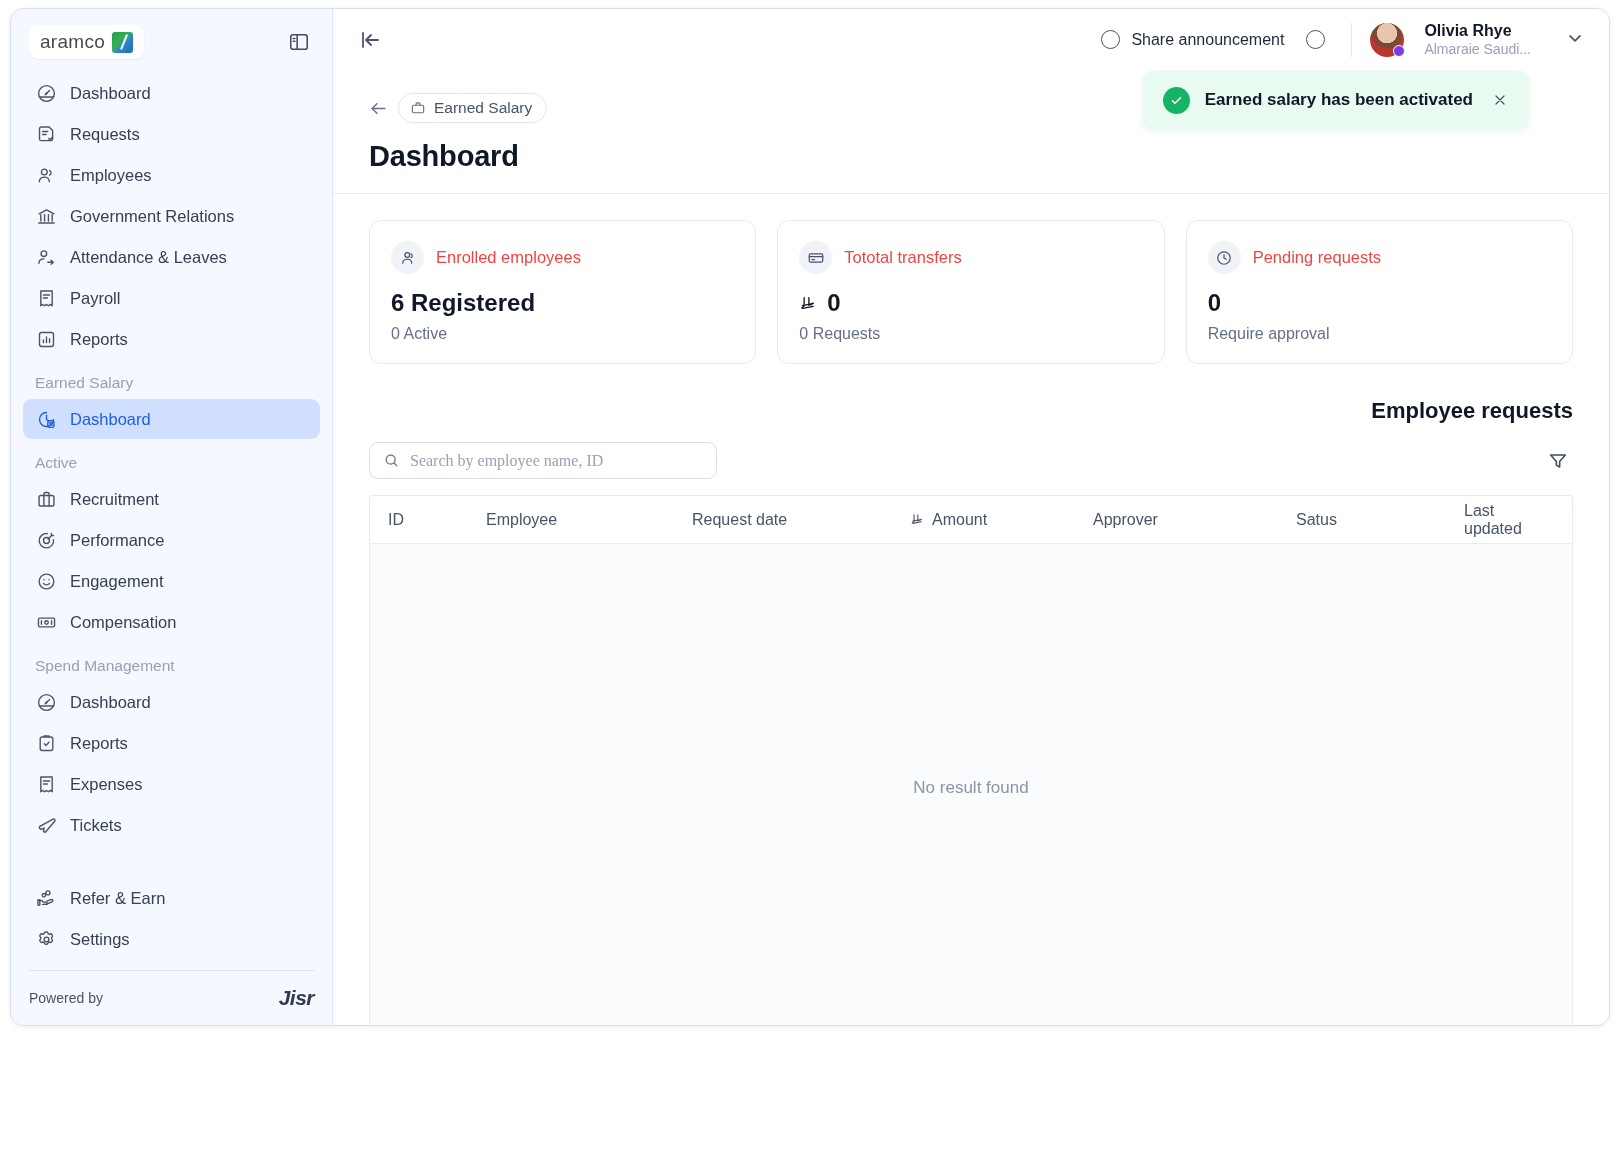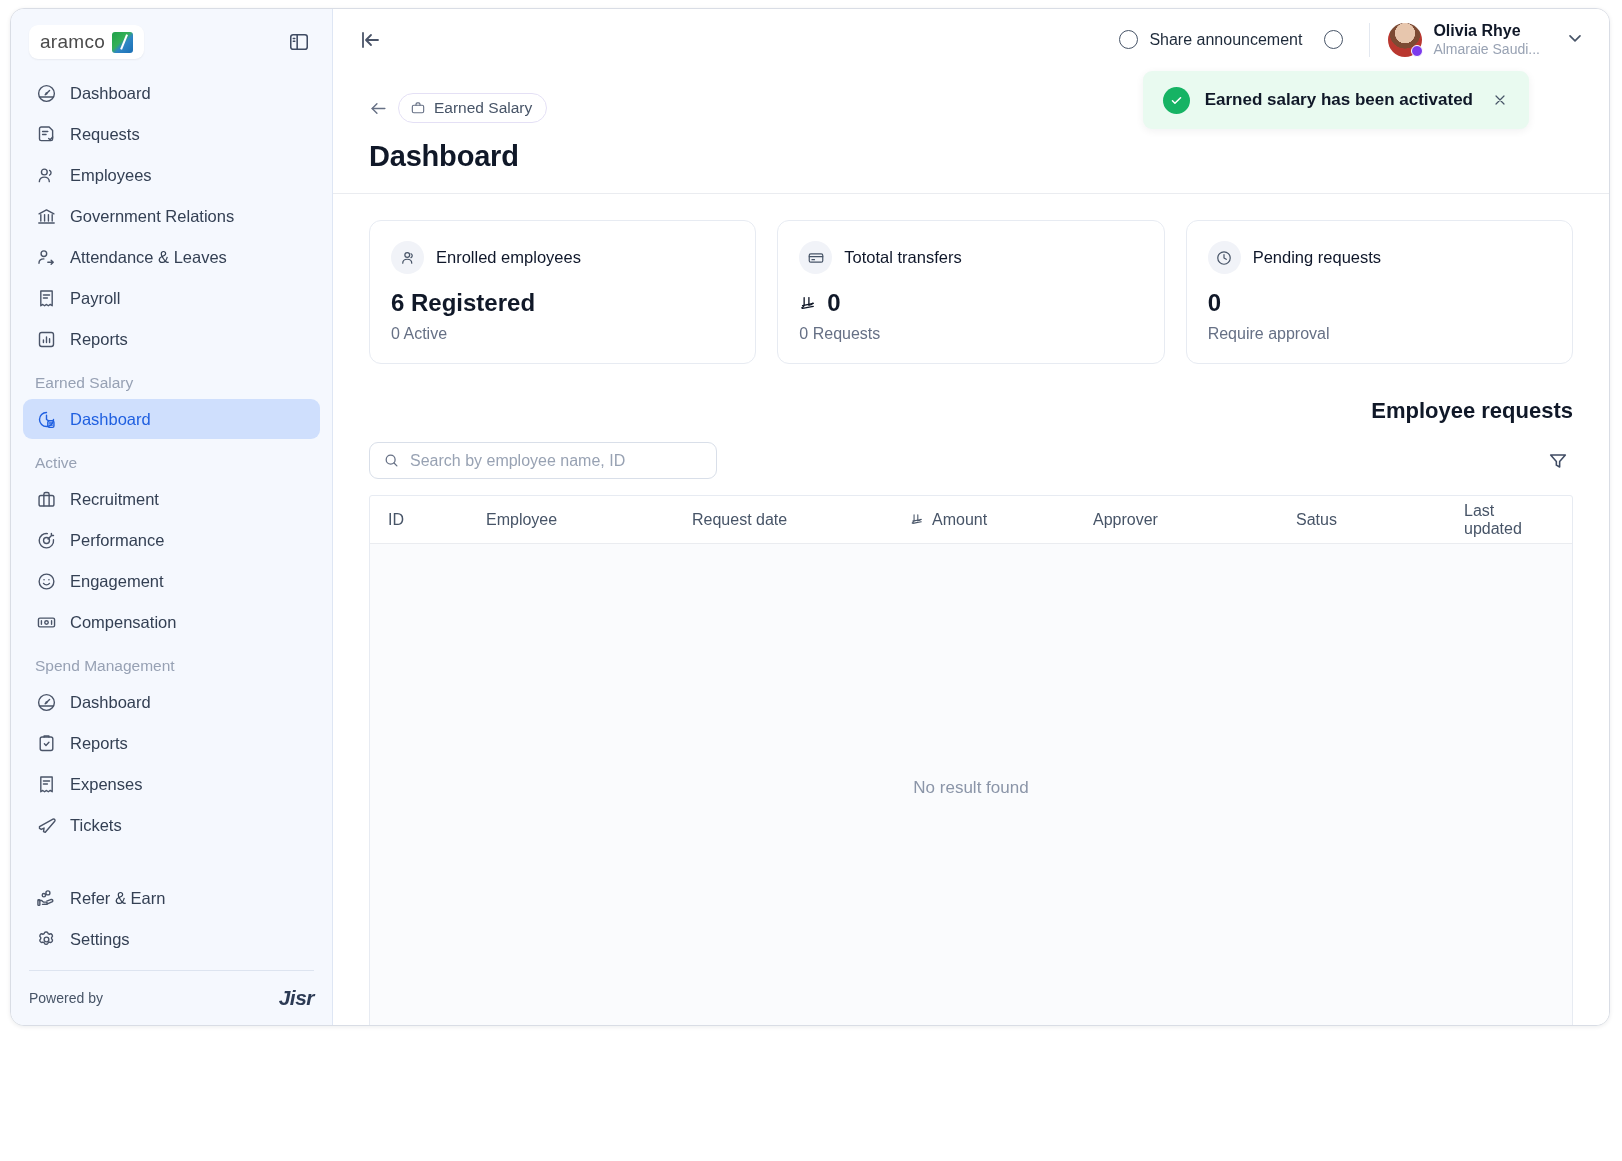--- a/index.html
+++ b/index.html
@@ -93,21 +93,21 @@
   }
   .collapse-btn { cursor:pointer; width:34px; height:34px; display:flex; align-items:center; justify-content:center;}
   .topbar-right { margin-left: auto; display: flex; align-items: center; gap: 0; }
   .announce {
     display: flex; align-items: center; gap: 11px; cursor: pointer;
     font-size: 16px; color: #1d2939; font-weight: 500; margin-right: 22px;
   }
   .ring { width: 19px; height: 19px; border: 1.8px solid #475467; border-radius: 50%; }
   .ring2 { width: 19px; height: 19px; border: 1.8px solid #475467; border-radius: 50%; margin-right: 26px; cursor:pointer;}
   .vsep { width: 1px; height: 34px; background: #e3e8f0; margin-right: 18px; }
-  .user { display: flex; align-items: center; gap: 11px; cursor: pointer; }
+  .user { display: flex; align-items: center; gap: 20px; cursor: pointer; }
   .avatar {
     width: 34px; height: 34px; border-radius: 50%; position: relative; flex: 0 0 34px;
     background: radial-gradient(circle at 50% 30%, #e7c6ad 0 34%, #7c4a33 35% 52%, #b9372f 53% 100%);
     overflow: visible;
   }
   .avatar::after {
     content:""; position:absolute; right:-1px; bottom:0px; width:10px; height:10px;
     border-radius:50%; background:#7c3aed; border:1.8px solid #fff;
   }
   .uname { font-size: 16px; font-weight: 700; color: #101828; line-height: 1.15; }
@@ -132,39 +132,39 @@
     border: 1px solid #e7ebf2; border-radius: 12px; padding: 20px 21px 20px 21px;
     background: #fff; min-height: 128px;
   }
   .card-head { display: flex; align-items: center; gap: 12px; }
   .card-ic {
     width: 33px; height: 33px; border-radius: 50%; background: #f1f3f8;
     display: flex; align-items: center; justify-content: center; flex: 0 0 33px;
   }
   .card-ic svg { width: 18px; height: 18px; stroke: #475467; stroke-width: 1.6; fill: none;
                  stroke-linecap: round; stroke-linejoin: round; }
-  .card-label { font-size: 16.5px; color: #0f172a; }
+  .card-label { font-size: 16.5px; color: #ef4444; }
   .card-value {
     font-size: 24px; font-weight: 700; color: #101828; margin-top: 15px;
     display: flex; align-items: center; gap: 9px;
   }
   .card-sub { font-size: 16px; color: #667085; margin-top: 8px; }
   .riyal { display:inline-flex; align-items:center; }
   .riyal svg { width: 19px; height: 19px; stroke: #101828; stroke-width: 1.7; fill:none; stroke-linecap:round;}
 
   .sec-title { font-size: 22px; font-weight: 700; color: #101828; margin: 34px 0 18px 0; text-align: right; }
   .search-row { display: flex; align-items: center; }
   .search {
     width: 348px; height: 37px; border: 1px solid #d9dfe9; border-radius: 9px;
     display: flex; align-items: center; gap: 10px; padding: 0 13px; background: #fff;
   }
   .search svg { width: 17px; height: 17px; stroke: #667085; stroke-width: 1.8; fill: none; stroke-linecap:round;}
   .search input {
     border: none; outline: none; flex: 1; font-size: 16px; color: #101828;
-    font-family: Liberation Sans, sans-serif; background: transparent;
+    font-family: Liberation Serif, serif; background: transparent;
   }
   .search input::placeholder { color: #98a2b3; }
   .filter-btn { margin-left: auto; cursor: pointer; width: 30px; height: 30px; display:flex; align-items:center; justify-content:center;}
 
   .table-wrap {
     margin-top: 16px; border: 1px solid #e7ebf2; border-radius: 3px;
     overflow: hidden; background: #fff;
   }
   .thead {
     display: grid;

